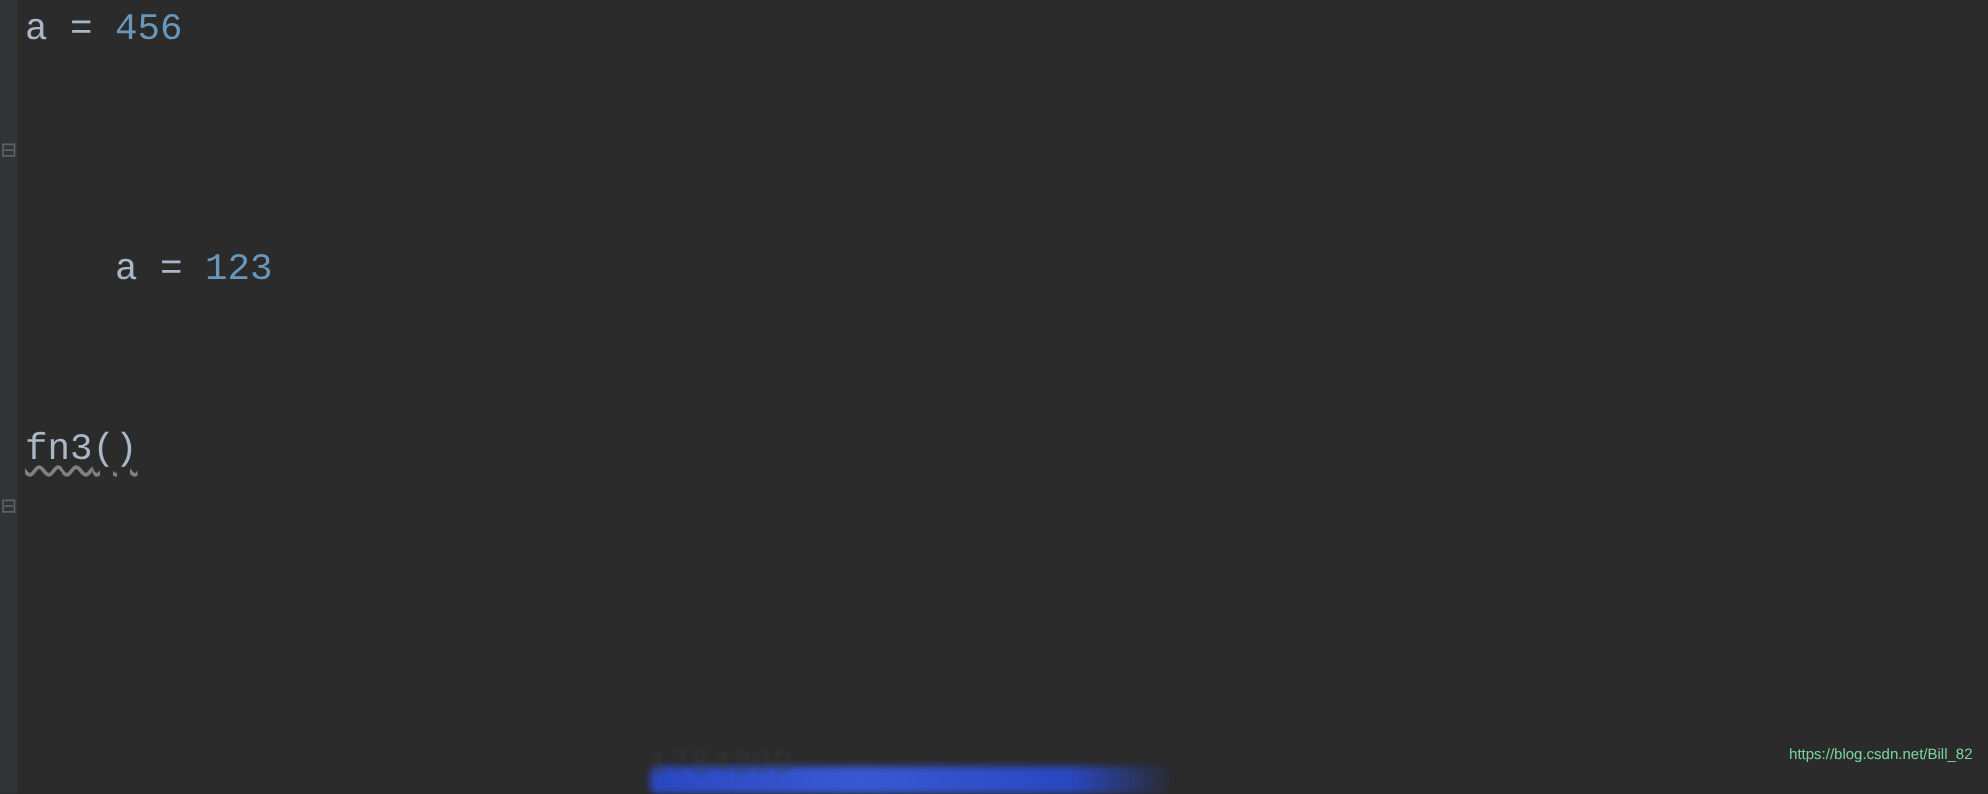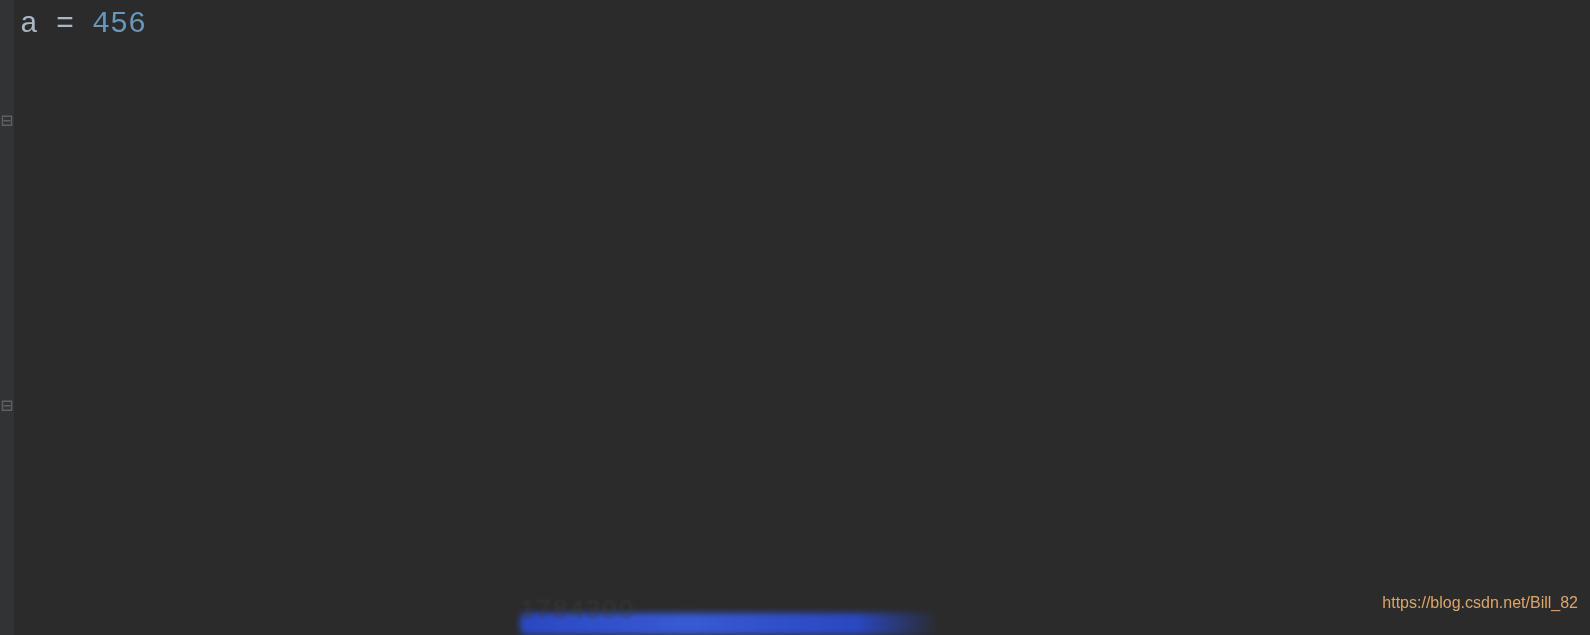--- a/index.html
+++ b/index.html
@@ -67,23 +67,23 @@
     text-decoration-line: underline;
     text-decoration-style: wavy;
     text-decoration-color: #5a5a50;
     text-underline-offset: 4px;
   }
 
   .watermark {
     position: absolute;
     right: 12px;
     bottom: 8px;
-    color: #fdba74;
+    color: #86efac;
     font-family: Arial, sans-serif;
-    font-size: 16px;
+    font-size: 12px;
     opacity: 0.85;
   }
   .blueblob {
     position: absolute;
     left: 520px;
     bottom: 0;
     width: 420px;
     height: 22px;
     background: linear-gradient(90deg, #2a4bd1 0%, #3a5fe6 40%, #2a4bd1 80%, rgba(42,75,209,0) 100%);
     filter: blur(3px);
@@ -111,20 +111,22 @@
 
   <div class="fold-mark minus" style="top: 115px;"></div>
       <div class="fold-mark minus" style="top: 400px;"></div>
     </div>
   <div class="code-area">
 
   <div class="line"><span class="tok-var">a </span><span class="tok-op">= </span><span class="tok-num">456</span></div>
       <div class="line">&nbsp;</div>
       <div class="line">&nbsp;</div>
       <div class="line"><span class="">    </span></div>
+      <div class="line"><span class="">    </span><span class="tok-var">a </span><span class="tok-op">= </span><span class="tok-num">123</span></div>
       <div class="line">&nbsp;</div>
       <div class="line">&nbsp;</div>
+      <div class="line"><span class="tok-var underline-warn">fn3</span><span class="tok-paren underline-warn">()</span></div>
       <div class="line">&nbsp;</div>
     </div>
   <div class="blueblob"></div>
   <div class="blueblob-text">1784300</div>
   <div class="watermark">https://blog.csdn.net/Bill_82</div>
 </div>
 
 </body></html>

